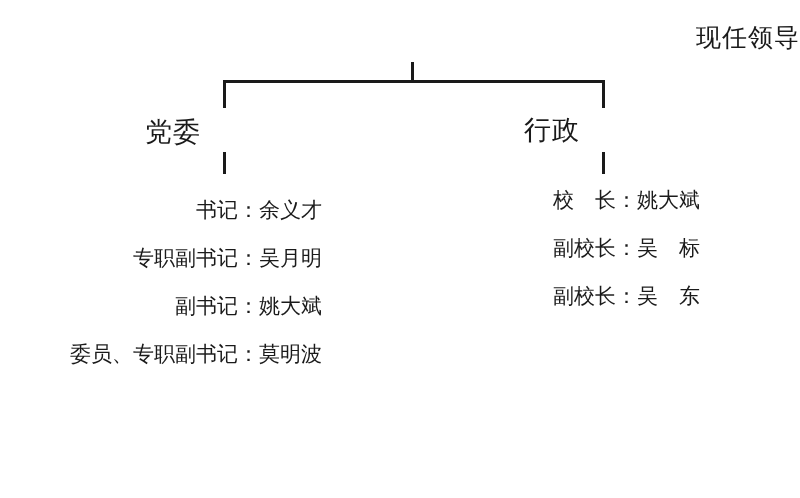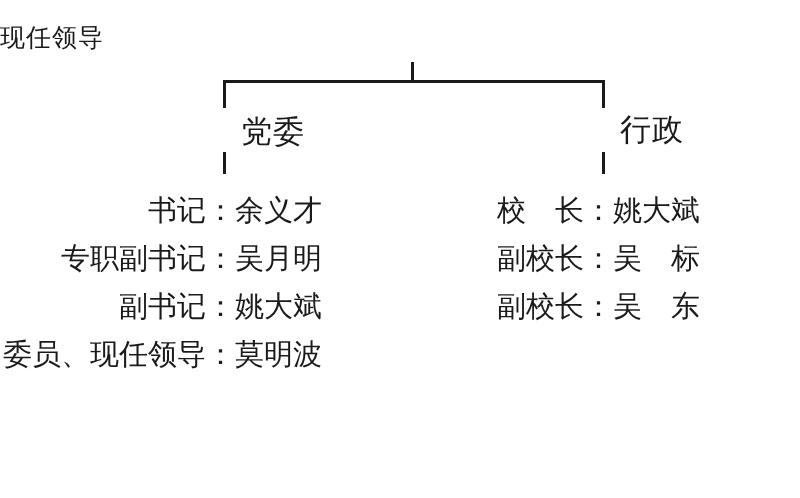--- a/index.html
+++ b/index.html
@@ -18,21 +18,21 @@
     position: relative;
     width: 800px;
     height: 498px;
   }
   
   .root-node {
     position: absolute;
     left: 0;
     top: 20px;
     width: 800px;
-    text-align: left;
+    text-align: right;
     font-size: 25px;
     letter-spacing: 1px;
     line-height: 34px;
   }
   
   .line-v-root {
     position: absolute;
     left: 411px;
     top: 62px;
     width: 3px;
@@ -75,44 +75,44 @@
     position: absolute;
     left: 602px;
     top: 152px;
     width: 3px;
     height: 22px;
     background: #1a1a1a;
   }
   
   .branch-title {
     position: absolute;
-    font-size: 31px;
+    font-size: 27px;
     letter-spacing: 1px;
     line-height: 34px;
-    text-align: right;
+    text-align: left;
     width: 160px;
   }
   .branch-title.left  { left: 145px; top: 115px; }
   .branch-title.right { left: 524px; top: 115px; font-family: Liberation Mono, monospace; }
 
   
   .member-list {
     position: absolute;
-    font-size: 29px;
+    font-size: 21px;
     line-height: 48px;
   }
   .member-list.left {
     left: 0;
     top: 186px;
     width: 322px;
     text-align: right;
   }
   .member-list.right {
     left: 430px;
-    top: 186px;
+    top: 176px;
     width: 270px;
     text-align: right;
   }
   .member-row {
     white-space: nowrap;
   }
   .member-row .role,
   .member-row .sep,
   .member-row .name {
     display: inline;
@@ -140,21 +140,21 @@
     <div class="member-row">
       <span class="role">书记</span><span class="sep">：</span><span class="name">余义才</span>
     </div>
     <div class="member-row">
       <span class="role">专职副书记</span><span class="sep">：</span><span class="name">吴月明</span>
     </div>
     <div class="member-row">
       <span class="role">副书记</span><span class="sep">：</span><span class="name">姚大斌</span>
     </div>
     <div class="member-row">
-      <span class="role">委员、现任领导</span><span class="sep">：</span><span class="name">莫明波</span>
+      <span class="role">委员、专职副书记</span><span class="sep">：</span><span class="name">莫明波</span>
     </div>
   </div>
 
   <div class="member-list right">
     <div class="member-row">
       <span class="role">校　长</span><span class="sep">：</span><span class="name">姚大斌</span>
     </div>
     <div class="member-row">
       <span class="role">副校长</span><span class="sep">：</span><span class="name">吴　标</span>
     </div>

